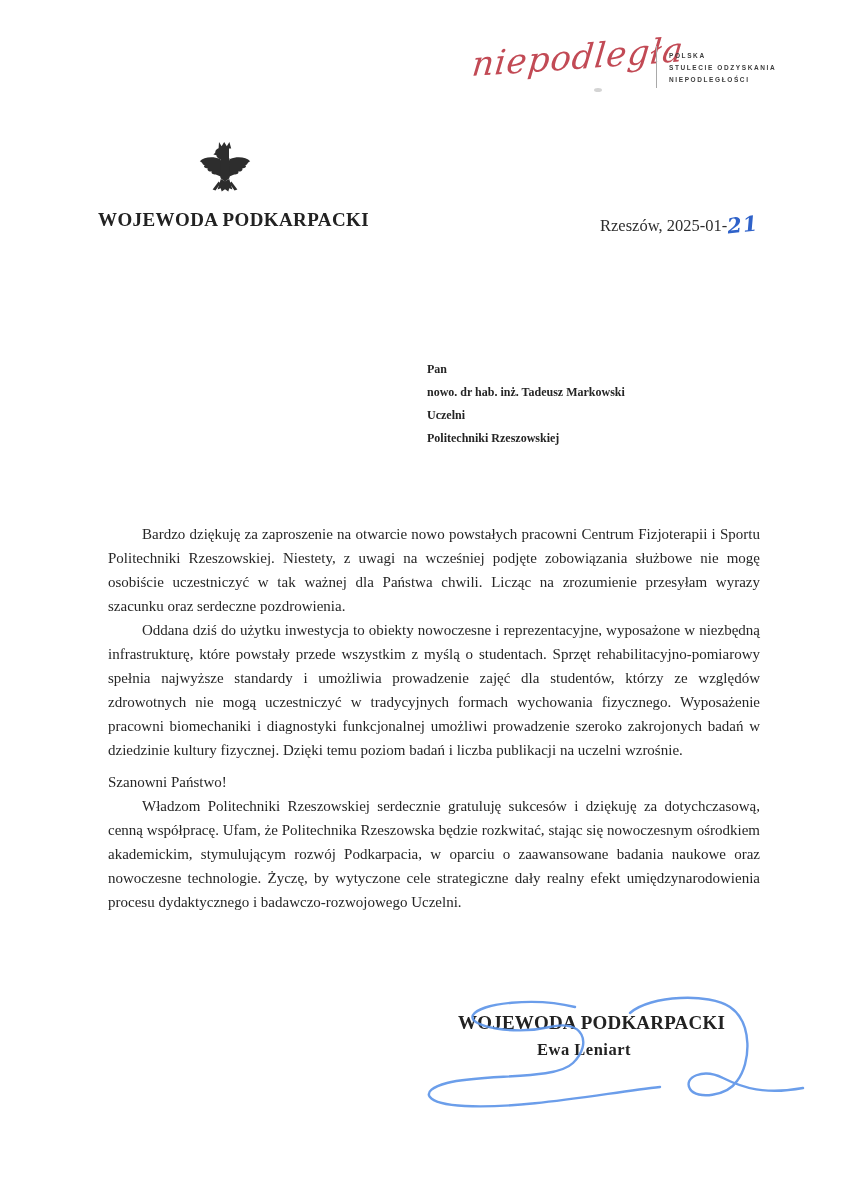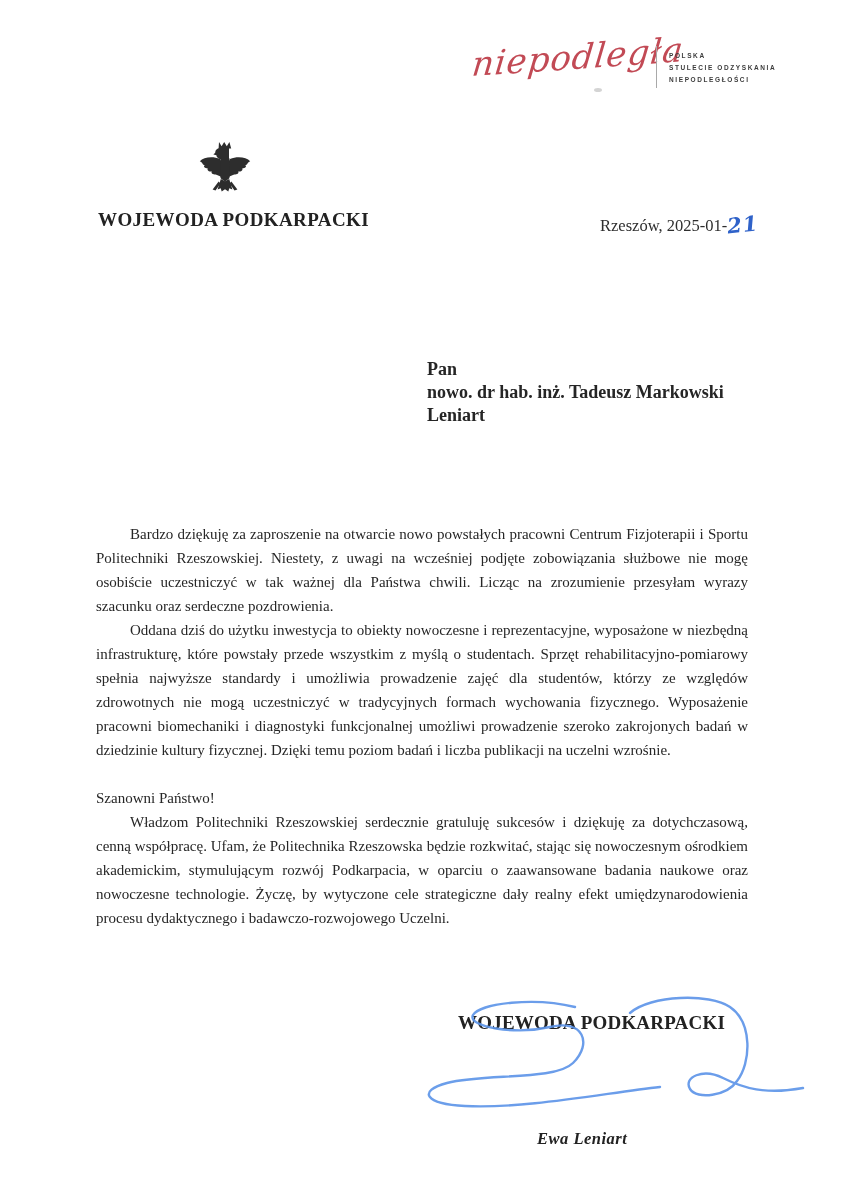--- a/index.html
+++ b/index.html
@@ -58,44 +58,44 @@
     font-family: "DejaVu Serif", serif;
     font-style: italic; font-weight: bold;
     font-size: 21px; color: #2f62c9;
     transform: rotate(-6deg) translateY(1px);
     letter-spacing: 1px;
   }
 
   
   .recipient {
     position: absolute; top: 358px; left: 427px;
-    font-size: 18px; font-weight: bold; line-height: 23px;
+    font-size: 12px; font-weight: bold; line-height: 23px;
     color: #252525;
   }
 
   
   .letter-body {
-    position: absolute; top: 522px; left: 96px; width: 652px;
+    position: absolute; top: 522px; left: 108px; width: 652px;
     font-size: 15px; line-height: 24px;
     color: #262626;
     text-align: justify;
   }
   .para { text-indent: 34px; }
-  .salutation { margin-top: 24px; text-indent: 0; }
+  .salutation { margin-top: 8px; text-indent: 0; }
 
   
   .closing-title {
     position: absolute; top: 1012px; left: 458px;
     font-size: 19px; font-weight: bold; letter-spacing: .2px;
     color: #222; white-space: nowrap;
   }
   .closing-name {
-    position: absolute; top: 1129px; left: 537px;
+    position: absolute; top: 1040px; left: 537px;
     font-size: 16.5px; font-weight: bold; letter-spacing: .5px;
-    color: #222; white-space: nowrap; font-style: italic;
+    color: #222; white-space: nowrap;
   }
   .signature-svg { position: absolute; top: 985px; left: 415px; width: 400px; height: 135px; }
 </style>
 </head>
 <body>
 
 <div class="page">
 
   <div class="logo-block">
     <div class="logo-script">niepodległa</div>
@@ -122,21 +122,22 @@
       </g>
     </svg>
   </span>
 
   <div class="office-title">WOJEWODA PODKARPACKI</div>
   <div class="dateline"><span>Rzeszów, 2025-01-</span><span class="date-hand">21</span></div>
 
   <div class="recipient">
     <div>Pan</div>
     <div>nowo. dr hab. inż. Tadeusz Markowski</div>
-    <div>Leniart</div>
+    <div>Uczelni</div>
+    <div>Politechniki Rzeszowskiej</div>
   </div>
 
   <div class="letter-body">
     <p class="para">Bardzo dziękuję za zaproszenie na otwarcie nowo powstałych pracowni Centrum Fizjoterapii i Sportu Politechniki Rzeszowskiej. Niestety, z uwagi na wcześniej podjęte zobowiązania służbowe nie mogę osobiście uczestniczyć w tak ważnej dla Państwa chwili. Licząc na zrozumienie przesyłam wyrazy szacunku oraz serdeczne pozdrowienia.</p>
     <p class="para">Oddana dziś do użytku inwestycja to obiekty nowoczesne i reprezentacyjne, wyposażone w niezbędną infrastrukturę, które powstały przede wszystkim z myślą o studentach. Sprzęt rehabilitacyjno-pomiarowy spełnia najwyższe standardy i umożliwia prowadzenie zajęć dla studentów, którzy ze względów zdrowotnych nie mogą uczestniczyć w tradycyjnych formach wychowania fizycznego. Wyposażenie pracowni biomechaniki i diagnostyki funkcjonalnej umożliwi prowadzenie szeroko zakrojonych badań w dziedzinie kultury fizycznej. Dzięki temu poziom badań i liczba publikacji na uczelni wzrośnie.</p>
     <p class="salutation">Szanowni Państwo!</p>
     <p class="para">Władzom Politechniki Rzeszowskiej serdecznie gratuluję sukcesów i dziękuję za dotychczasową, cenną współpracę. Ufam, że Politechnika Rzeszowska będzie rozkwitać, stając się nowoczesnym ośrodkiem akademickim, stymulującym rozwój Podkarpacia, w oparciu o zaawansowane badania naukowe oraz nowoczesne technologie. Życzę, by wytyczone cele strategiczne dały realny efekt umiędzynarodowienia procesu dydaktycznego i badawczo-rozwojowego Uczelni.</p>
   </div>
 
   <div class="closing-title">WOJEWODA PODKARPACKI</div>

